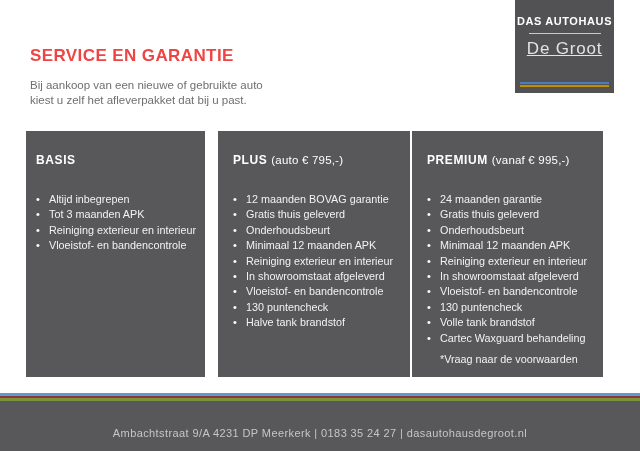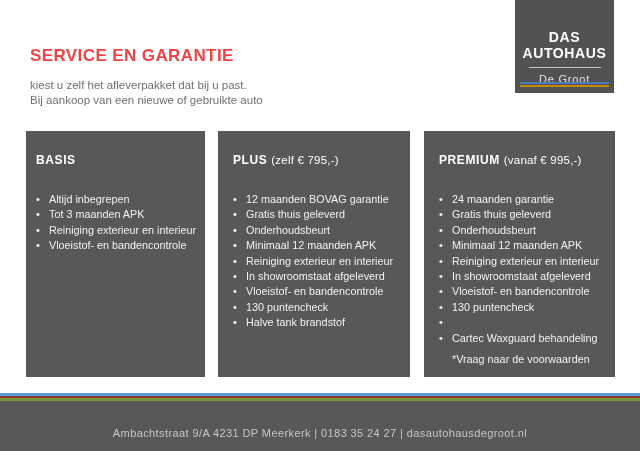--- a/index.html
+++ b/index.html
@@ -11,37 +11,37 @@
     --logo-line-blue:#4a7ebb;
     --logo-line-gold:#bf8f00;
   }
   *{box-sizing:border-box;margin:0;padding:0;}
   html,body{background:#ffffff;}
   body{font-family:"Liberation Sans", sans-serif;}
   .page{position:relative;width:640px;height:451px;background:#ffffff;overflow:hidden;}
 
   
   .logo-box{position:absolute;left:515px;top:0;width:99px;height:93px;background:var(--logo-gray);text-align:center;}
-  .logo-brand{margin-top:29px;font-size:14px;font-weight:bold;color:#ffffff;letter-spacing:0.6px;}
+  .logo-brand{margin-top:15px;font-size:11px;font-weight:bold;color:#ffffff;letter-spacing:0.6px;}
   .logo-divider{width:72px;height:1px;background:#c9c9c9;margin:6px auto 5px auto;}
-  .logo-sub{font-size:11px;color:#e3e3e3;letter-spacing:0.8px;}
+  .logo-sub{font-size:17px;color:#e3e3e3;letter-spacing:0.8px;text-decoration:underline;}
   .logo-lines{position:absolute;left:5px;right:5px;bottom:6px;}
   .logo-line-blue{height:2px;background:var(--logo-line-blue);}
   .logo-line-gold{height:2px;background:var(--logo-line-gold);margin-top:1px;}
 
   
   .intro{position:absolute;left:30px;top:46px;}
   .intro h1{font-size:17px;font-weight:bold;color:#ef4444;letter-spacing:0.4px;margin-bottom:12px;}
   .intro p{font-size:11.5px;line-height:15px;color:#6f6f72;}
 
   
   .panel{position:absolute;top:131px;height:246px;background:var(--panel-gray);color:#ffffff;padding:22px 8px 0 15px;}
   .panel-basis{left:26px;width:179px;padding-left:10px;}
   .panel-plus{left:218px;width:192px;}
-  .panel-premium{left:424px;width:191px;}
+  .panel-premium{left:412px;width:191px;}
   .panel-title{font-size:12px;font-weight:bold;letter-spacing:0.6px;white-space:nowrap;}
   .panel-title .price{font-weight:normal;font-size:11.5px;letter-spacing:0.2px;}
   .panel ul{list-style:none;margin-top:25px;}
   .panel li{display:flex;align-items:flex-start;font-size:10.8px;line-height:15.4px;color:#f2f2f2;white-space:nowrap;}
   .panel .dot{flex:0 0 13px;font-size:11px;color:#ffffff;}
   .panel .footnote{margin-top:6px;padding-left:13px;font-size:10.8px;line-height:15px;color:#f2f2f2;white-space:nowrap;}
 
   
   .stripe{position:absolute;left:0;right:0;}
   .stripe-blue{top:393px;height:3px;background:var(--stripe-blue);}
@@ -60,22 +60,22 @@
     <div class="logo-divider"></div>
     <div class="logo-sub">De Groot</div>
     <div class="logo-lines">
       <div class="logo-line-blue"></div>
       <div class="logo-line-gold"></div>
     </div>
   </div>
 
   <div class="intro">
     <h1>SERVICE EN GARANTIE</h1>
+    <p>Bij aankoop van een nieuwe of gebruikte auto</p>
     <p>kiest u zelf het afleverpakket dat bij u past.</p>
-    <p>Bij aankoop van een nieuwe of gebruikte auto</p>
   </div>
 
   <div class="panel panel-basis">
     <div class="panel-title">
       <span>BASIS</span>
     </div>
     <ul>
         <li>
           <span class="dot">•</span>
           <span>Altijd inbegrepen</span>
@@ -92,21 +92,21 @@
           <span class="dot">•</span>
           <span>Vloeistof- en bandencontrole</span>
         </li>
       </ul>
     <div class="footnote"></div>
   </div>
 
   <div class="panel panel-plus">
     <div class="panel-title">
       <span>PLUS</span>
-      <span class="price">(zelf € 795,-)</span>
+      <span class="price">(auto € 795,-)</span>
     </div>
     <ul>
         <li>
           <span class="dot">•</span>
           <span>12 maanden BOVAG garantie</span>
         </li>
         <li>
           <span class="dot">•</span>
           <span>Gratis thuis geleverd</span>
         </li>
@@ -175,20 +175,21 @@
         <li>
           <span class="dot">•</span>
           <span>Vloeistof- en bandencontrole</span>
         </li>
         <li>
           <span class="dot">•</span>
           <span>130 puntencheck</span>
         </li>
         <li>
           <span class="dot">•</span>
+          <span>Volle tank brandstof</span>
         </li>
         <li>
           <span class="dot">•</span>
           <span>Cartec Waxguard behandeling</span>
         </li>
       </ul>
     <div class="footnote">*Vraag naar de voorwaarden</div>
   </div>
 
   <div class="stripe stripe-blue"></div>

